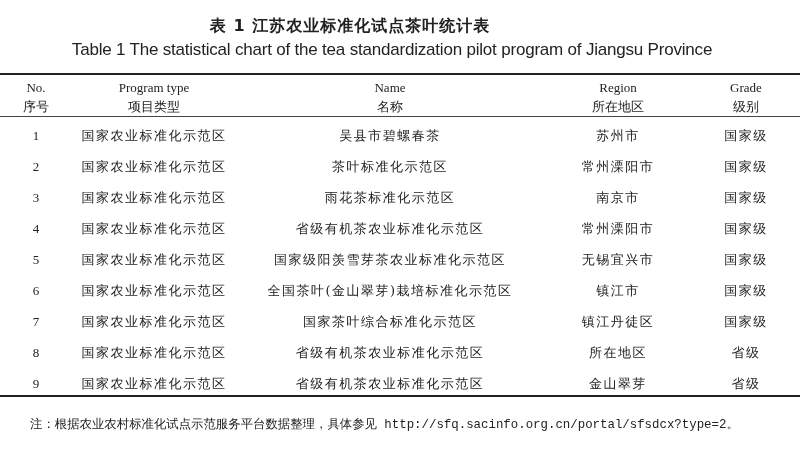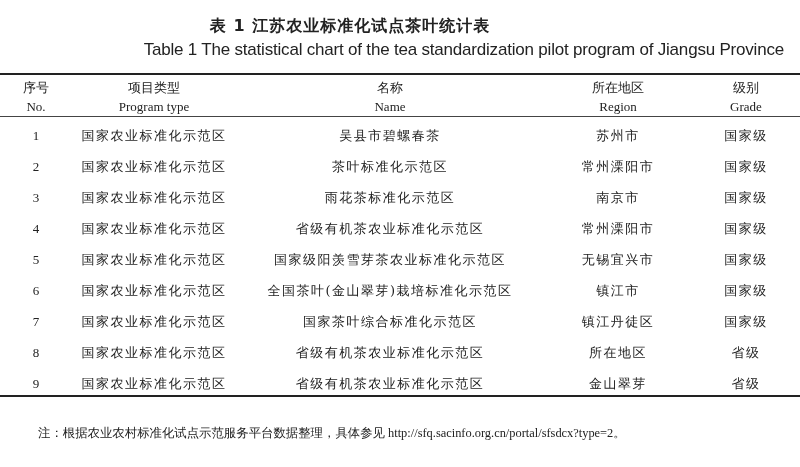--- a/index.html
+++ b/index.html
@@ -1,57 +1,57 @@
 <!DOCTYPE html>
 <html><head>
 <meta charset="utf-8">
 <style>
   html, body { margin: 0; padding: 0; background: #ffffff; }
   body { width: 800px; height: 467px; position: relative; overflow: hidden; color: #222; font-family: "DejaVu Serif", "Liberation Serif", serif; }
   .title-cn { position: absolute; top: 16px; left: 0; width: 700px; text-align: center; font-family: "DejaVu Sans", sans-serif; font-size: 16px; font-weight: bold; letter-spacing: 1px; }
-  .title-en { position: absolute; top: 40px; left: 0; width: 784px; text-align: right; font-family: "Liberation Sans", sans-serif; font-size: 17px; letter-spacing: -0.2px; }
+  .title-en { position: absolute; top: 40px; left: 0; width: 784px; text-align: center; font-family: "Liberation Sans", sans-serif; font-size: 17px; letter-spacing: -0.2px; }
   .rule-thick { position: absolute; left: 0; width: 800px; height: 2px; background: #222; }
   .rule-thin { position: absolute; left: 0; width: 800px; height: 1px; background: #444; }
   table { position: absolute; top: 78px; left: 0; width: 800px; border-collapse: collapse; }
   th, td { text-align: center; font-weight: normal; padding: 0; }
   thead th { height: 19px; font-size: 13px; line-height: 19px; }
   thead th .en { font-family: "Liberation Serif", serif; font-size: 13px; }
   tbody td { height: 31.1px; font-size: 13px; letter-spacing: 1.5px; }
   td.no { font-family: "Liberation Serif", serif; letter-spacing: 0; }
   .c0 { width: 72px; } .c1 { width: 164px; } .c2 { width: 308px; } .c3 { width: 148px; } .c4 { width: 108px; }
   .notes { position: absolute; top: 407px; left: 0; width: 800px; font-family: "Liberation Serif", serif; font-size: 12.4px; line-height: 20px; }
-  .notes p { margin: 16px; }
+  .notes p { margin: 8px; font-family: Liberation Mono, monospace; }
   .note-cn { padding-left: 22px; }
   .note-en { text-indent: 22px; text-align: justify; letter-spacing: -0.15px; }
 </style>
 </head>
 <body>
 
 <div class="title-cn">表 1  江苏农业标准化试点茶叶统计表</div>
 <div class="title-en">Table 1  The statistical chart of the tea standardization pilot program of Jiangsu Province</div>
 
 <div class="rule-thick" style="top:73px"></div>
 <div class="rule-thin" style="top:116px"></div>
 <div class="rule-thick" style="top:395px"></div>
 
 <table>
   <thead>
     <tr>
+      <th><span class="en">No.</span></th>
+      <th><span class="en">Program type</span></th>
+      <th><span class="en">Name</span></th>
+      <th><span class="en">Region</span></th>
+      <th><span class="en">Grade</span></th>
+    </tr>
+    <tr>
       <th class="c0">序号</th>
       <th class="c1">项目类型</th>
       <th class="c2">名称</th>
       <th class="c3">所在地区</th>
       <th class="c4">级别</th>
-    </tr>
-    <tr>
-      <th><span class="en">No.</span></th>
-      <th><span class="en">Program type</span></th>
-      <th><span class="en">Name</span></th>
-      <th><span class="en">Region</span></th>
-      <th><span class="en">Grade</span></th>
     </tr>
     <tr>
         <th colspan="5" style="height:4px"></th>
       </tr>
   </thead>
   <tbody id="tbody">
       <tr>
         <td class="no">1</td>
         <td>国家农业标准化示范区</td>
         <td>吴县市碧螺春茶</td>

